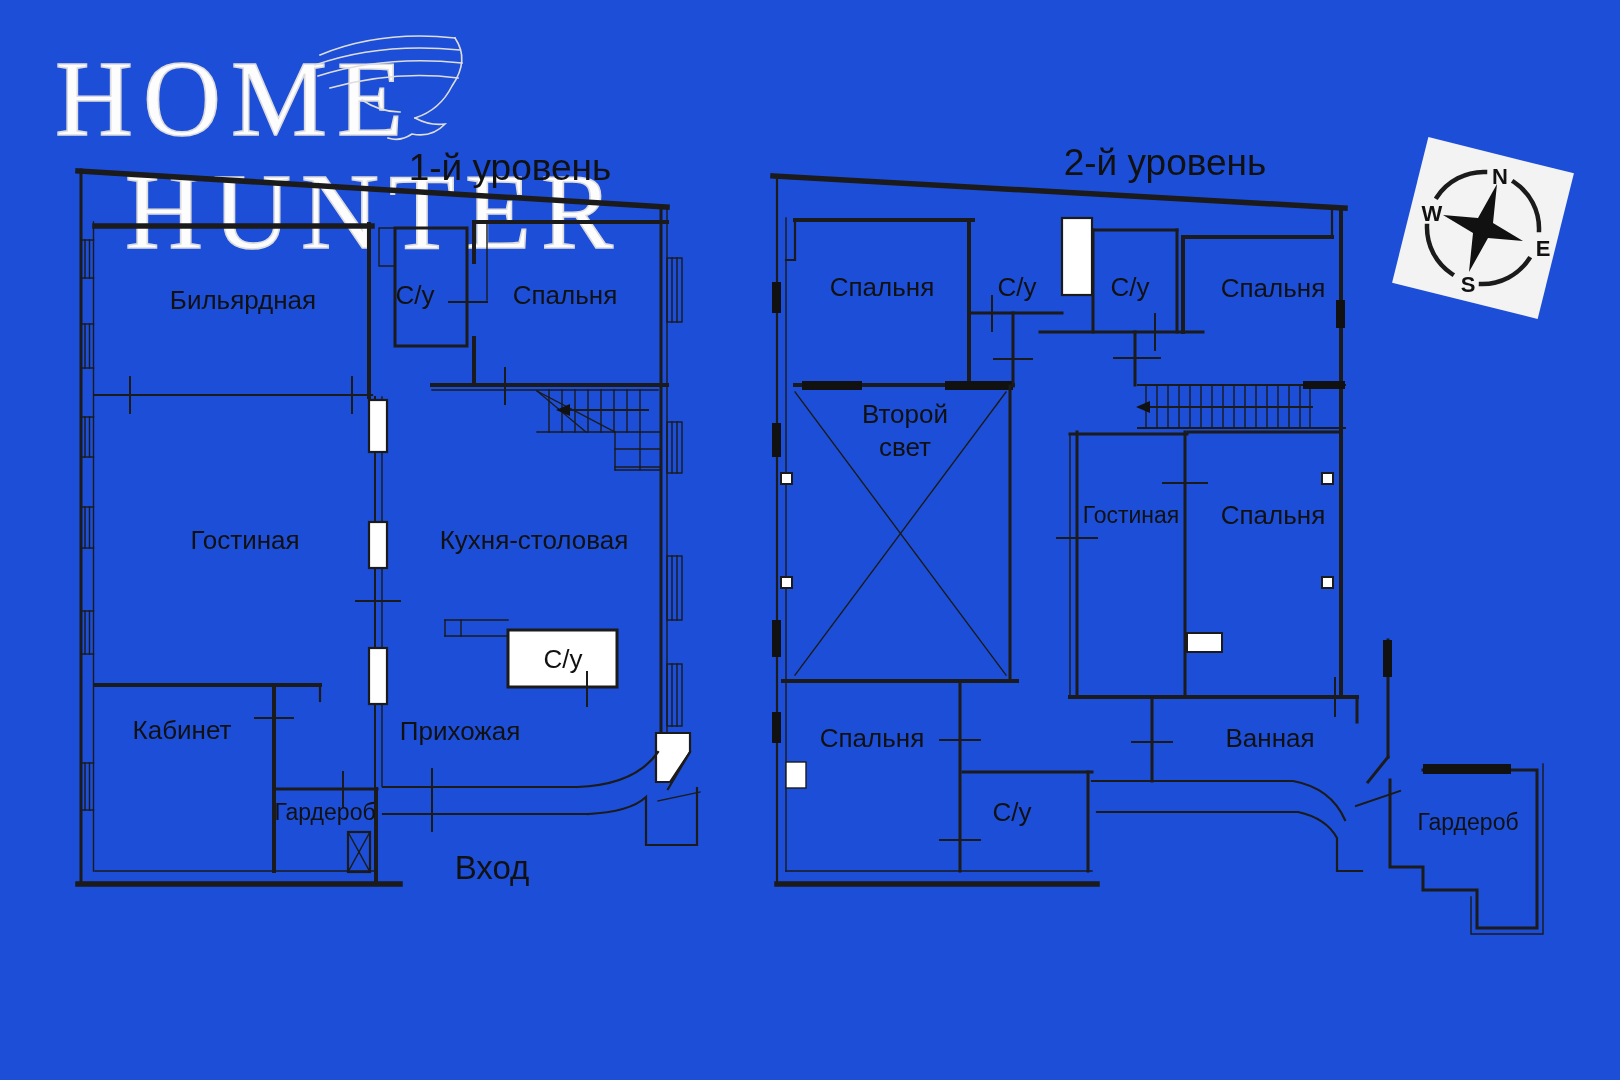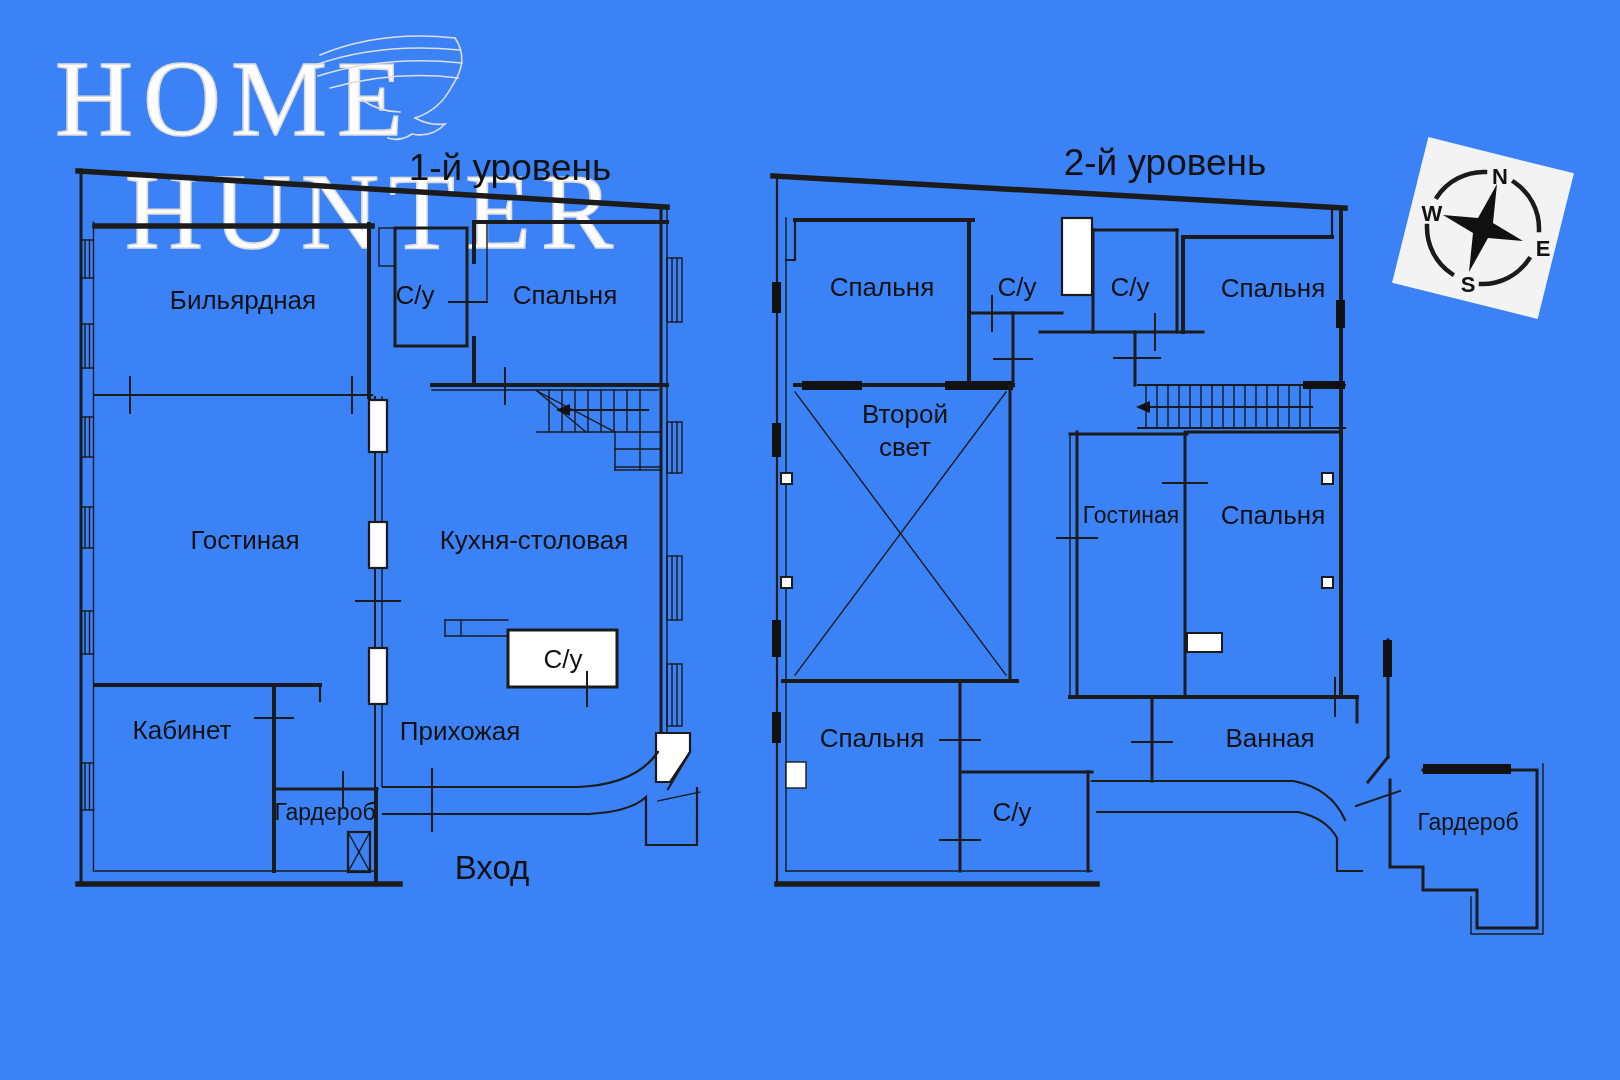--- a/index.html
+++ b/index.html
@@ -1,16 +1,16 @@
 <!DOCTYPE html>
 <html><head>
 <meta charset="utf-8">
 <style>
   html,body{margin:0;padding:0;background:#ffffff;}
-  #canvas{position:relative;width:1620px;height:1080px;background:#3b82f6;overflow:hidden;
+  #canvas{position:relative;width:1620px;height:1080px;background:#1d4ed8;overflow:hidden;
           font-family:"Liberation Sans", sans-serif;}
   svg{position:absolute;left:0;top:0;}
   svg line, svg path, svg rect, svg polyline{stroke:#1b1b1b;fill:none;stroke-linecap:square;}
   .wA{stroke-width:5.5}
   .wB{stroke-width:4}
   .wC{stroke-width:3}
   .wD{stroke-width:2.2}
   .wE{stroke-width:1.4}
   .tick{stroke-width:2}
   .blk{fill:#111;stroke:none}

